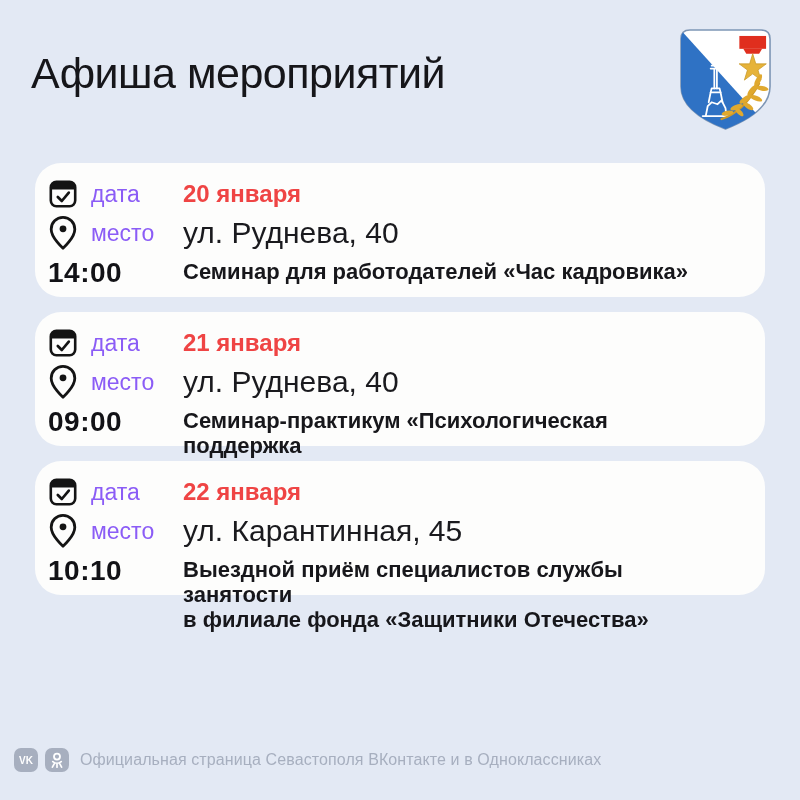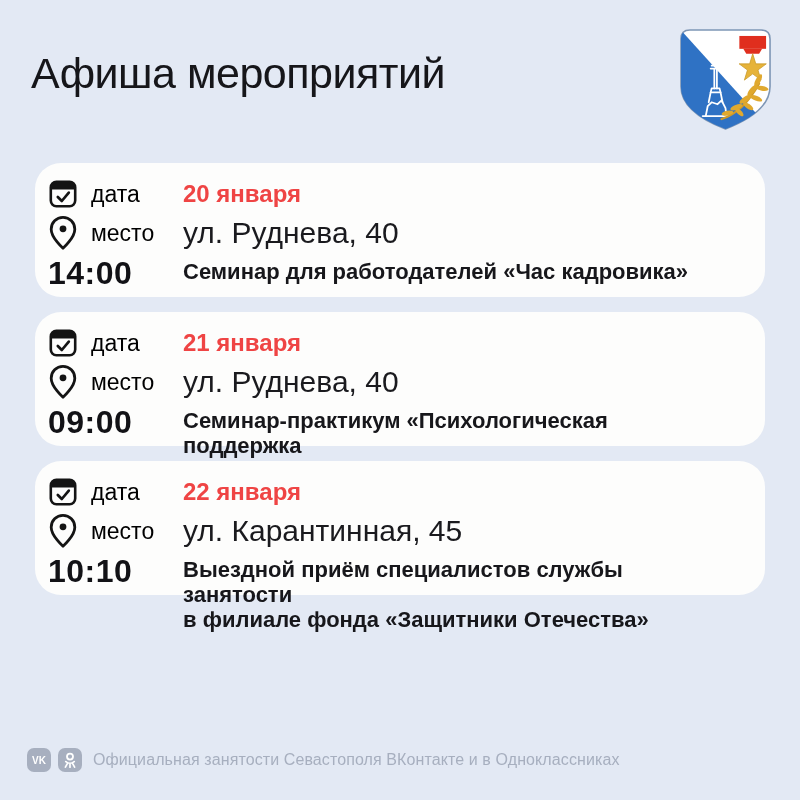--- a/index.html
+++ b/index.html
@@ -25,30 +25,30 @@
   .card {
     background:#fdfdfc; border-radius:26px; height:134px;
     box-sizing:border-box; padding:13px 24px 0 13px;
   }
   .row { display:flex; align-items:center; }
   .row-date { height:36px; }
   .row-place { height:42px; }
   .row-time { margin-top:5px; align-items:flex-start; }
   .keycol { width:135px; flex:none; display:flex; align-items:center; gap:9px; }
   .icon-wrap { width:34px; flex:none; display:flex; justify-content:flex-start; }
-  .key-label { font-size:23px; font-weight:400; color:#000000; }
+  .key-label { font-size:23px; font-weight:400; color:#8b5cf6; }
   .date-value { font-size:24px; font-weight:600; color:#ef4444; }
   .place-value { font-size:30px; font-weight:400; color:#1a1a1e; }
-  .time-value { font-size:32px; font-weight:700; line-height:28px; color:#121216; letter-spacing:0.5px; }
+  .time-value { font-size:28px; font-weight:700; line-height:28px; color:#121216; letter-spacing:0.5px; }
   .event-desc {
     font-size:22px; font-weight:700; line-height:25px; color:#17171b;
     white-space:pre-line; max-width:545px;
   }
   .footer {
-    position:absolute; left:27px; top:748px;
+    position:absolute; left:14px; top:748px;
     display:flex; align-items:center; gap:7px;
   }
   .footer-text {
     font-size:16px; font-weight:500; color:#a7afbf; margin-left:4px;
     letter-spacing:0.1px;
   }
   .soc-icon { width:24px; height:24px; display:block; }
 </style>
 </head>
 <body>
@@ -209,14 +209,14 @@
 <div class="footer">
   <svg class="soc-icon" viewBox="0 0 24 24" aria-hidden="true">
     <rect x="0" y="0" width="24" height="24" rx="7" fill="#a7afbf"></rect>
     <text x="12" y="16.2" text-anchor="middle" font-family="Liberation Sans, sans-serif" font-size="10" font-weight="bold" fill="#ffffff">VK</text>
   </svg>
   <svg class="soc-icon" viewBox="0 0 24 24" aria-hidden="true">
     <rect x="0" y="0" width="24" height="24" rx="7" fill="#a7afbf"></rect>
     <circle cx="12" cy="8.6" r="3" fill="none" stroke="#ffffff" stroke-width="1.8"></circle>
     <path d="M7.8 13.6 c2.4 2 6 2 8.4 0 M9.6 15.2 l-2.2 4 M14.4 15.2 l2.2 4 M12 15.8 v3.4" fill="none" stroke="#ffffff" stroke-width="1.7" stroke-linecap="round"></path>
   </svg>
-  <span class="footer-text">Официальная занятости Севастополя ВКонтакте и в Одноклассниках</span>
+  <span class="footer-text">Официальная страница Севастополя ВКонтакте и в Одноклассниках</span>
 </div>
 
 </body></html>

